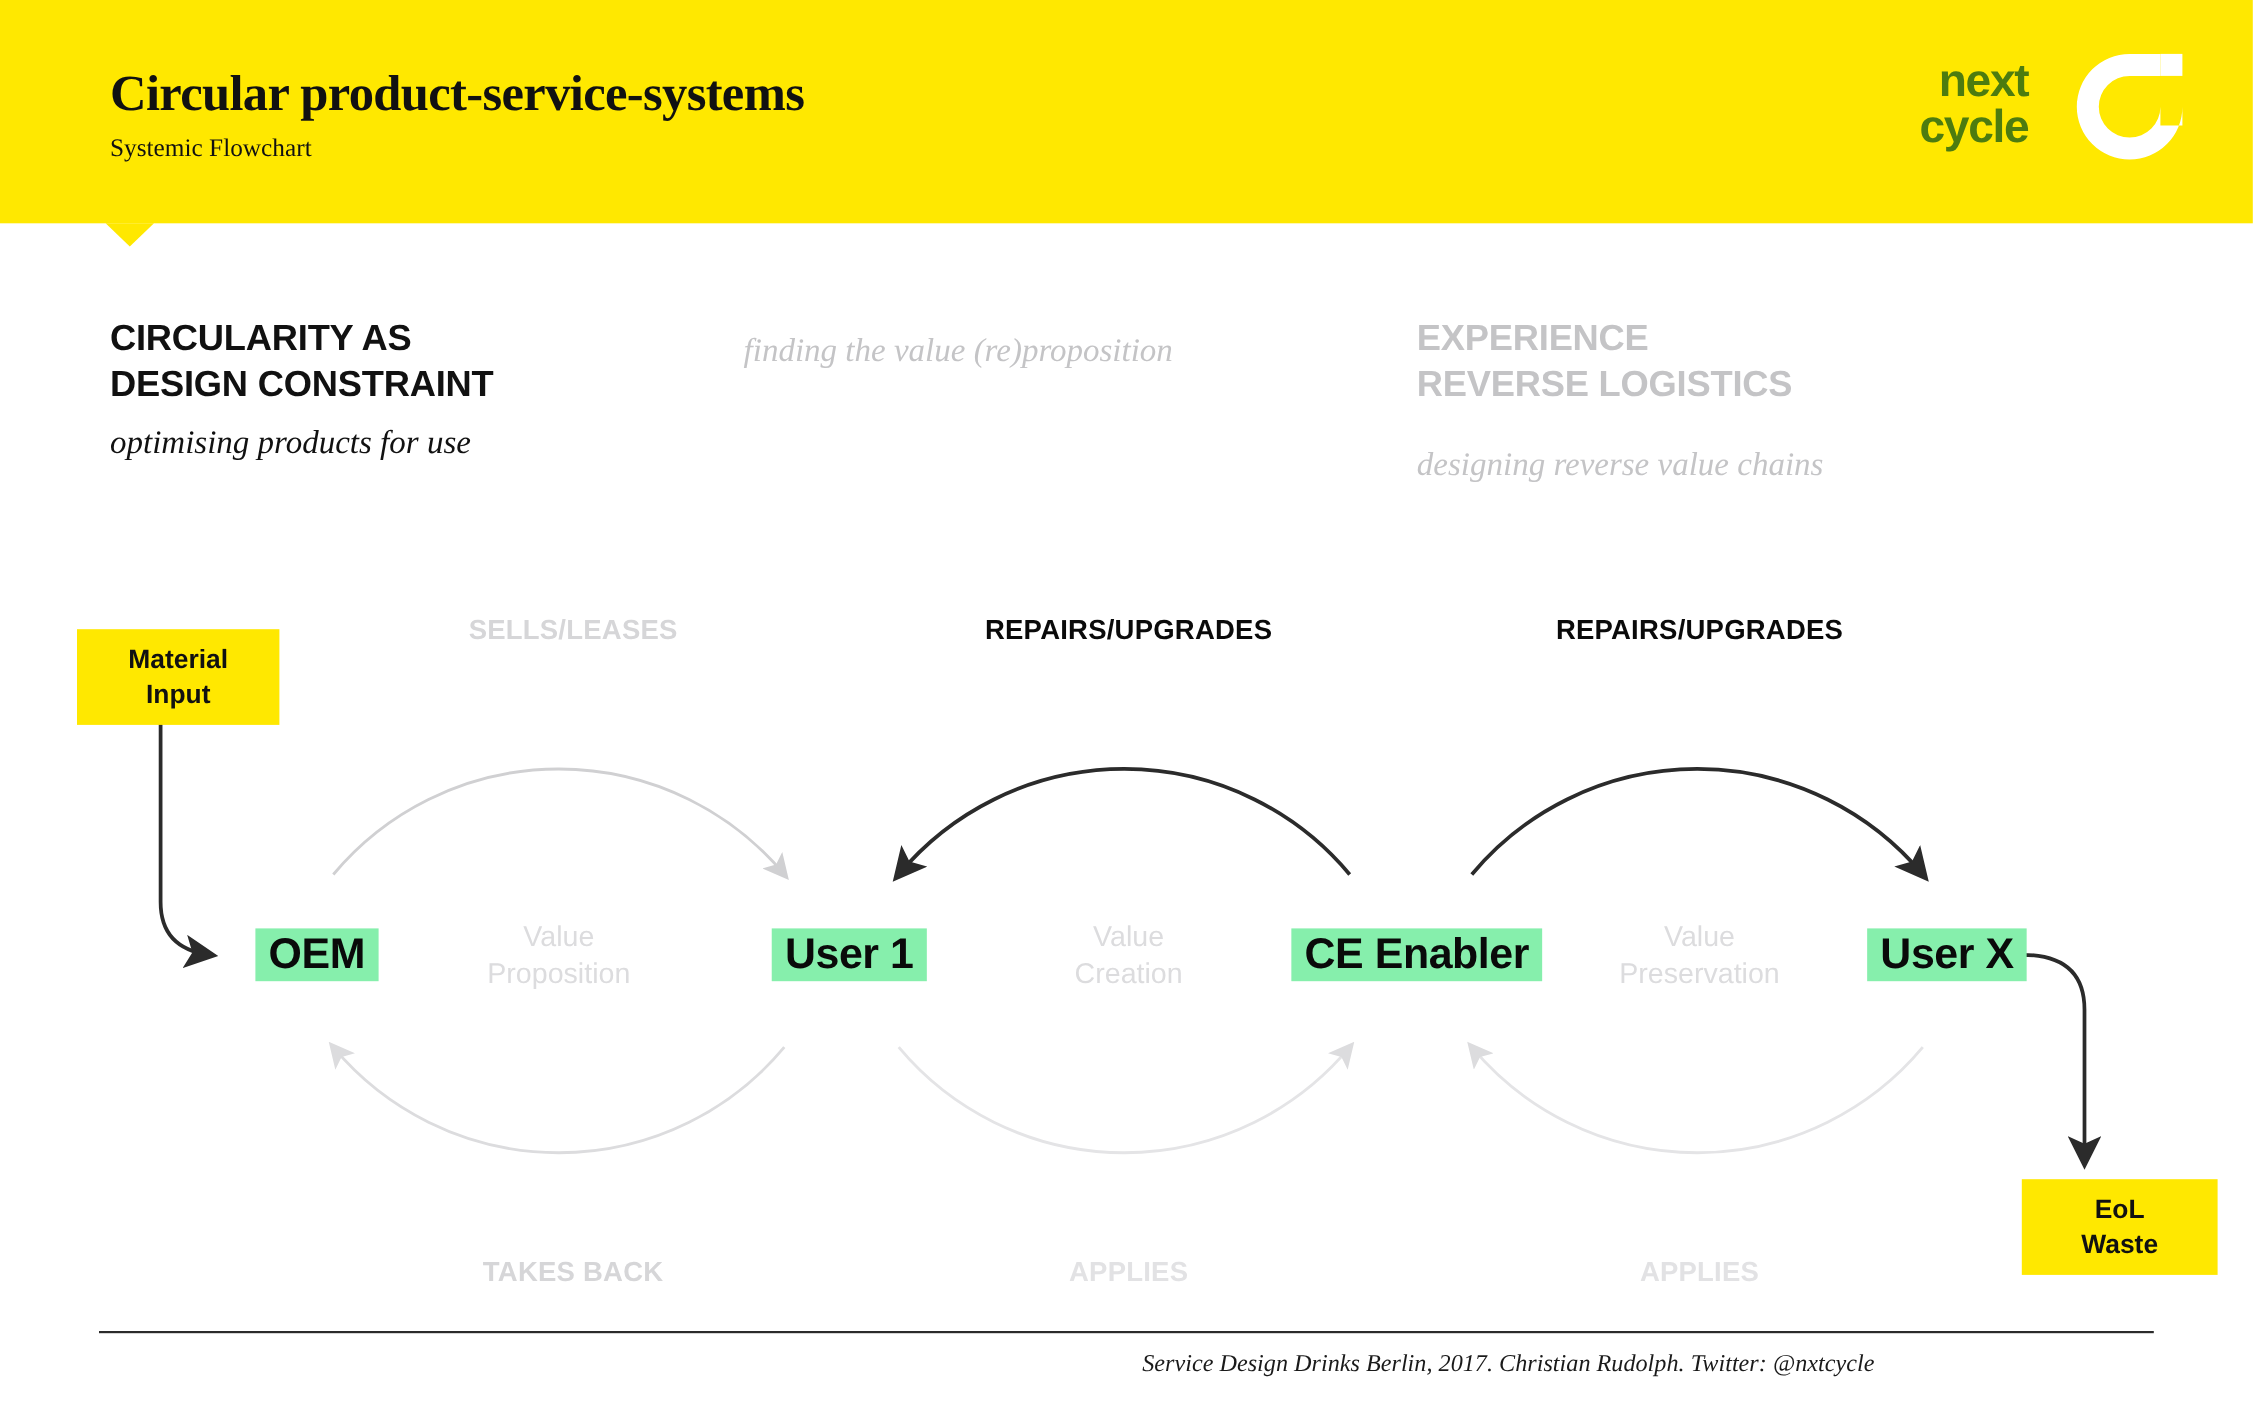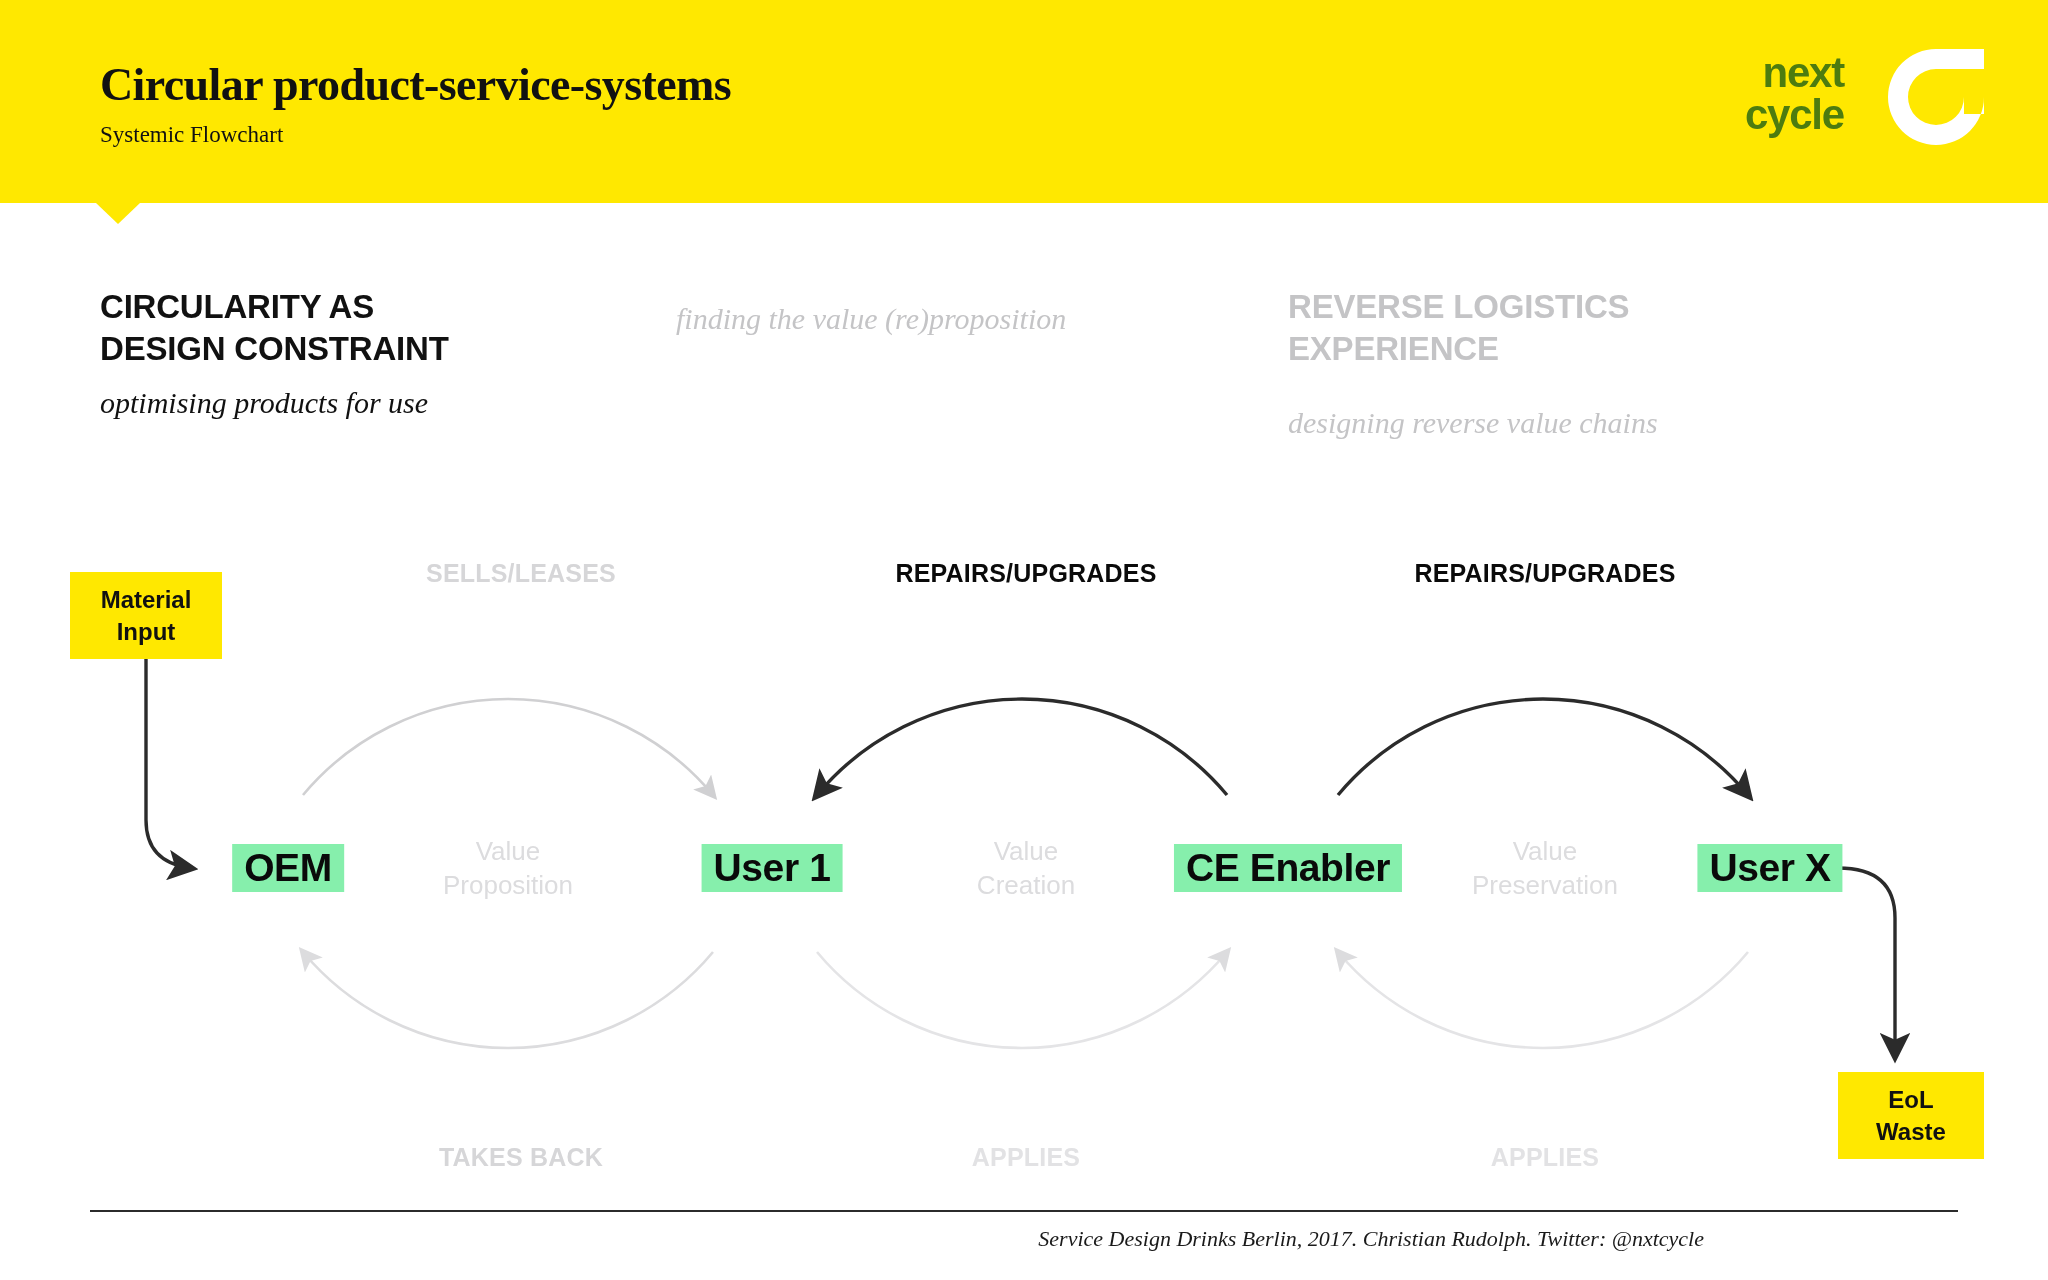--- a/index.html
+++ b/index.html
@@ -99,21 +99,21 @@
     text-align:center;line-height:1.32;
     transform:translate(-50%,-50%);
     white-space:nowrap;
   }
   .chip{
     position:absolute;
     background:#FFE800;
     color:#111111;
     font-size:24px;font-weight:bold;line-height:1.32;
     text-align:center;
-    padding:12px 16px;
+    padding:12px 32px;
     white-space:nowrap;
   }
   
   .footer-rule{
     position:absolute;left:90px;top:1210px;width:1868px;height:2px;
     background:#2b2b2b;
   }
   .footer-text{
     position:absolute;left:0;top:1226px;width:1704px;
     text-align:right;
@@ -148,22 +148,22 @@
   </div>
   <div class="col-sub">optimising products for use</div>
 </div>
 
 <div class="col col-2">
   <div class="col-sub">finding the value (re)proposition</div>
 </div>
 
 <div class="col col-3">
   <div class="col-head">
+    <div>EXPERIENCE</div>
     <div>REVERSE LOGISTICS</div>
-    <div>EXPERIENCE</div>
   </div>
   <div class="col-sub">designing reverse value chains</div>
 </div>
 
 <svg class="diagram" viewBox="0 0 2048 1280">
   <defs>
     <marker id="ah-gray-light" markerWidth="9" markerHeight="9" refX="6.5" refY="4.5" orient="auto">
       <path d="M0,0 L9,4.5 L0,9 L2,4.5 Z" fill="#D0D0D2"></path>
     </marker>
     <marker id="ah-gray-faint" markerWidth="9" markerHeight="9" refX="6.5" refY="4.5" orient="auto">

